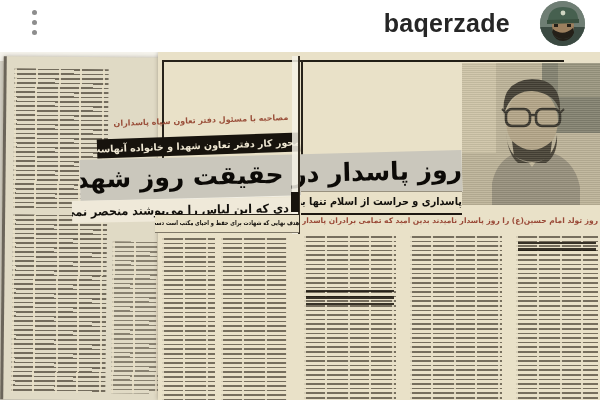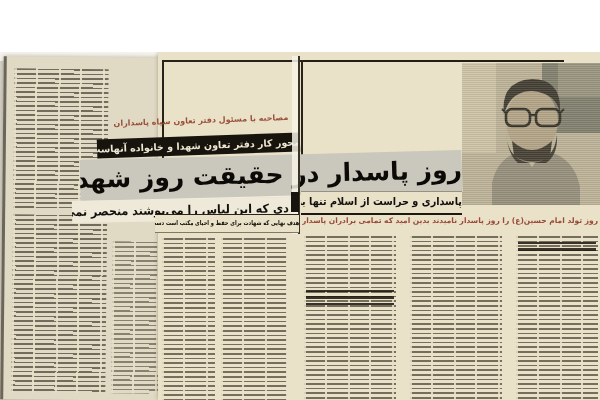--- a/index.html
+++ b/index.html
@@ -71,20 +71,42 @@
   .photo .ht{position:absolute;inset:0;
          background:repeating-linear-gradient(180deg, rgba(255,255,255,.10) 0 1px, rgba(0,0,0,.06) 1px 2px);}
 
   .avatar svg,.photo svg{display:block;}
 </style>
 </head>
 <body>
 
 <div class="app">
 
+  <div class="header">
+    <div class="menu-dots">
+        <i></i>
+        <i></i>
+        <i></i>
+      </div>
+    <div class="username">baqerzade</div>
+    <div class="avatar">
+      <svg width="45" height="45" viewBox="0 0 45 45">
+        <rect x="0" y="0" width="45" height="45" fill="#6f7e74"></rect>
+        <rect x="0" y="26" width="45" height="19" fill="#3b4a42"></rect>
+        <ellipse cx="23" cy="25" rx="11" ry="12" fill="#9c7f5e"></ellipse>
+        <path d="M12 25 Q12 38 23 38 Q34 38 34 24 L34 32 Q30 40 23 40 Q15 40 12 31 Z" fill="#241f18"></path>
+        <path d="M13 28 Q23 36 33 27 L33 34 Q28 38 23 38 Q17 38 13 33 Z" fill="#241f18"></path>
+        <path d="M8 18 Q10 6 23 6 Q37 6 38 17 L39 20 L7 21 Z" fill="#46604f"></path>
+        <path d="M7 19 L39 18 L39 22 L7 23 Z" fill="#39503f"></path>
+        <circle cx="23" cy="12" r="2.4" fill="#cfd5c2"></circle>
+        <rect x="14" y="23" width="4" height="3" fill="#241f18"></rect>
+        <rect x="27" y="23" width="4" height="3" fill="#241f18"></rect>
+      </svg>
+    </div>
+  </div>
 
   <div class="scan">
     <div class="white-top"></div>
 
     <div class="page page-left">
       <div class="print" style="left:8px;top:12px;width:94px;height:140px;"></div>
       <div class="print" style="left:8px;top:158px;width:94px;height:178px;"></div>
       <div class="print light" style="left:108px;top:184px;width:47px;height:152px;"></div>
     </div>
 

